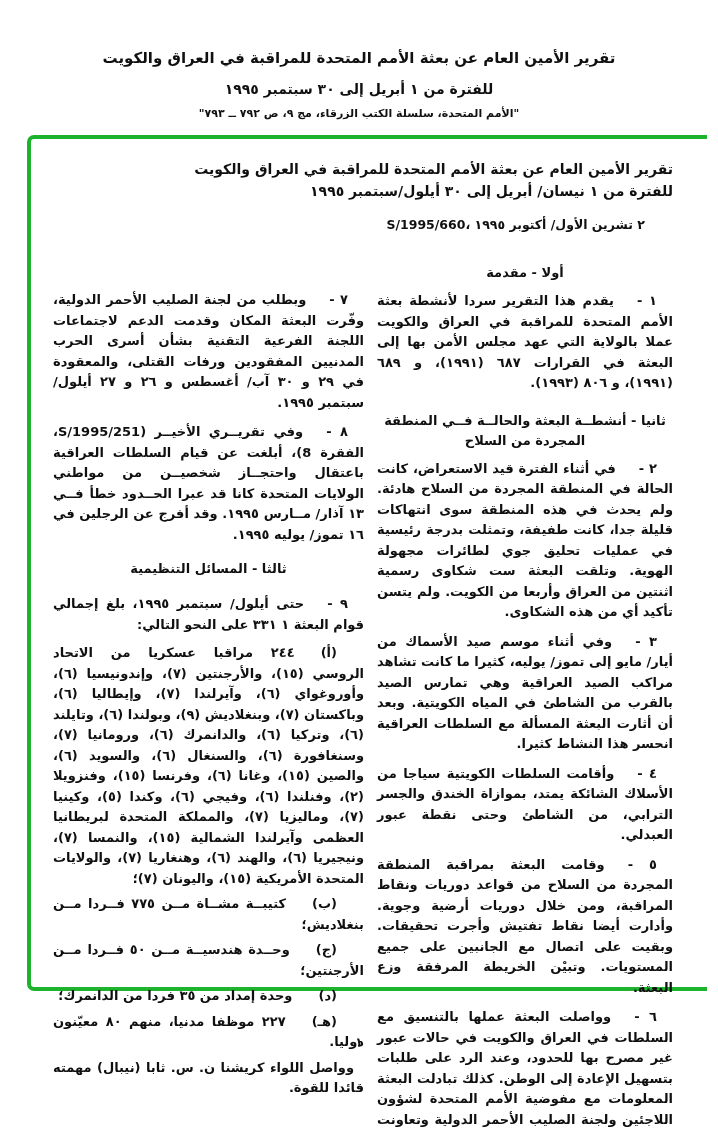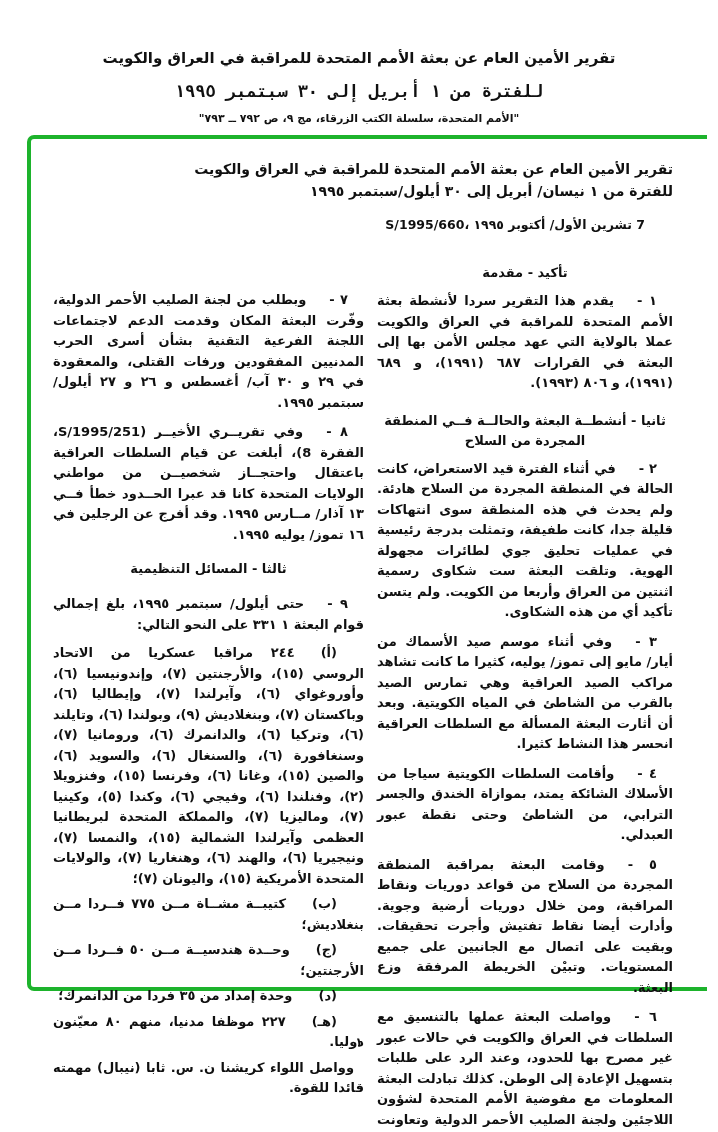--- a/index.html
+++ b/index.html
@@ -3,21 +3,21 @@
 <meta charset="utf-8">
 <style>
   * { margin:0; padding:0; box-sizing:border-box; }
   html,body { background:#ffffff; }
   body { font-family:"DejaVu Sans", sans-serif; color:#101010; }
   .page { position:relative; width:696px; height:1132px; background:#ffffff; margin:4px auto; overflow:hidden; }
 
   
   .outer-header { position:absolute; top:44px; left:0; width:100%; text-align:center; font-weight:bold; }
   .oh1 { font-size:15px; line-height:20px; }
-  .oh2 { font-size:17px; margin-top:13px;font-family:Liberation Mono, monospace; }
+  .oh2 { font-size:14px; margin-top:13px; }
   .oh3 { font-size:11px; margin-top:10px; }
 
   
   .green-box { position:absolute; left:16px; top:131px; width:688px; height:856px;
                border:4px solid var(--accent,#1db32c); border-radius:7px;
                padding:19px 38px 16px 22px; background:#fff; }
   .box-title { text-align:right; font-weight:bold; font-size:14px; line-height:22px; }
   .doc-line { direction:ltr; text-align:right; margin:15px 28px 0 0; font-weight:bold; font-size:12.5px; }
   .doc-line .sym { direction:ltr; unicode-bidi:embed; }
   .doc-line .dt  { direction:rtl; unicode-bidi:embed; }
@@ -54,27 +54,27 @@
 
   <div class="green-box">
 
     <div class="box-title" dir="rtl">
       <div>تقرير الأمين العام عن بعثة الأمم المتحدة للمراقبة في العراق والكويت</div>
       <div>للفترة من ١ نيسان/ أبريل إلى ٣٠ أيلول/سبتمبر ١٩٩٥</div>
     </div>
 
     <div class="doc-line">
       <span class="sym">S/1995/660،</span>
-      <span class="dt">7 تشرين الأول/ أكتوبر ١٩٩٥</span>
+      <span class="dt">٢ تشرين الأول/ أكتوبر ١٩٩٥</span>
     </div>
 
     <div class="cols">
 
       <div class="col col-right">
-        <h3 class="sec">تأكيد - مقدمة</h3>
+        <h3 class="sec">أولا - مقدمة</h3>
         <p class="para"><span class="pnum">١ -</span><span class="gap"></span><span>يقدم هذا التقرير سردا لأنشطة بعثة الأمم المتحدة للمراقبة في العراق والكويت عملا بالولاية التي عهد مجلس الأمن بها إلى البعثة في القرارات ٦٨٧ (١٩٩١)، و ٦٨٩ (١٩٩١)، و ٨٠٦ (١٩٩٣).</span></p>
         <h3 class="sec mid">ثانيا - أنشطــة البعثة والحالــة فــي المنطقة المجردة من السلاح</h3>
         <p class="para"><span class="pnum">٢ -</span><span class="gap"></span><span>في أثناء الفترة قيد الاستعراض، كانت الحالة في المنطقة المجردة من السلاح هادئة. ولم يحدث في هذه المنطقة سوى انتهاكات قليلة جدا، كانت طفيفة، وتمثلت بدرجة رئيسية في عمليات تحليق جوي لطائرات مجهولة الهوية. وتلقت البعثة ست شكاوى رسمية اثنتين من العراق وأربعا من الكويت. ولم يتسن تأكيد أي من هذه الشكاوى.</span></p>
         <p class="para"><span class="pnum">٣ -</span><span class="gap"></span><span>وفي أثناء موسم صيد الأسماك من أيار/ مايو إلى تموز/ يوليه، كثيرا ما كانت تشاهد مراكب الصيد العراقية وهي تمارس الصيد بالقرب من الشاطئ في المياه الكويتية. وبعد أن أثارت البعثة المسألة مع السلطات العراقية انحسر هذا النشاط كثيرا.</span></p>
         <p class="para"><span class="pnum">٤ -</span><span class="gap"></span><span>وأقامت السلطات الكويتية سياجا من الأسلاك الشائكة يمتد، بموازاة الخندق والجسر الترابي، من الشاطئ وحتى نقطة عبور العبدلي.</span></p>
         <p class="para"><span class="pnum">٥ -</span><span class="gap"></span><span>وقامت البعثة بمراقبة المنطقة المجردة من السلاح من قواعد دوريات ونقاط المراقبة، ومن خلال دوريات أرضية وجوية. وأدارت أيضا نقاط تفتيش وأجرت تحقيقات. وبقيت على اتصال مع الجانبين على جميع المستويات. وتبيْن الخريطة المرفقة وزع البعثة.</span></p>
         <p class="para"><span class="pnum">٦ -</span><span class="gap"></span><span>وواصلت البعثة عملها بالتنسيق مع السلطات في العراق والكويت في حالات عبور غير مصرح بها للحدود، وعند الرد على طلبات بتسهيل الإعادة إلى الوطن. كذلك تبادلت البعثة المعلومات مع مفوضية الأمم المتحدة لشؤون اللاجئين ولجنة الصليب الأحمر الدولية وتعاونت معهما تعاونا وثيقا في هذا الصدد.</span></p>
       </div>
 
       <div class="col col-left">

